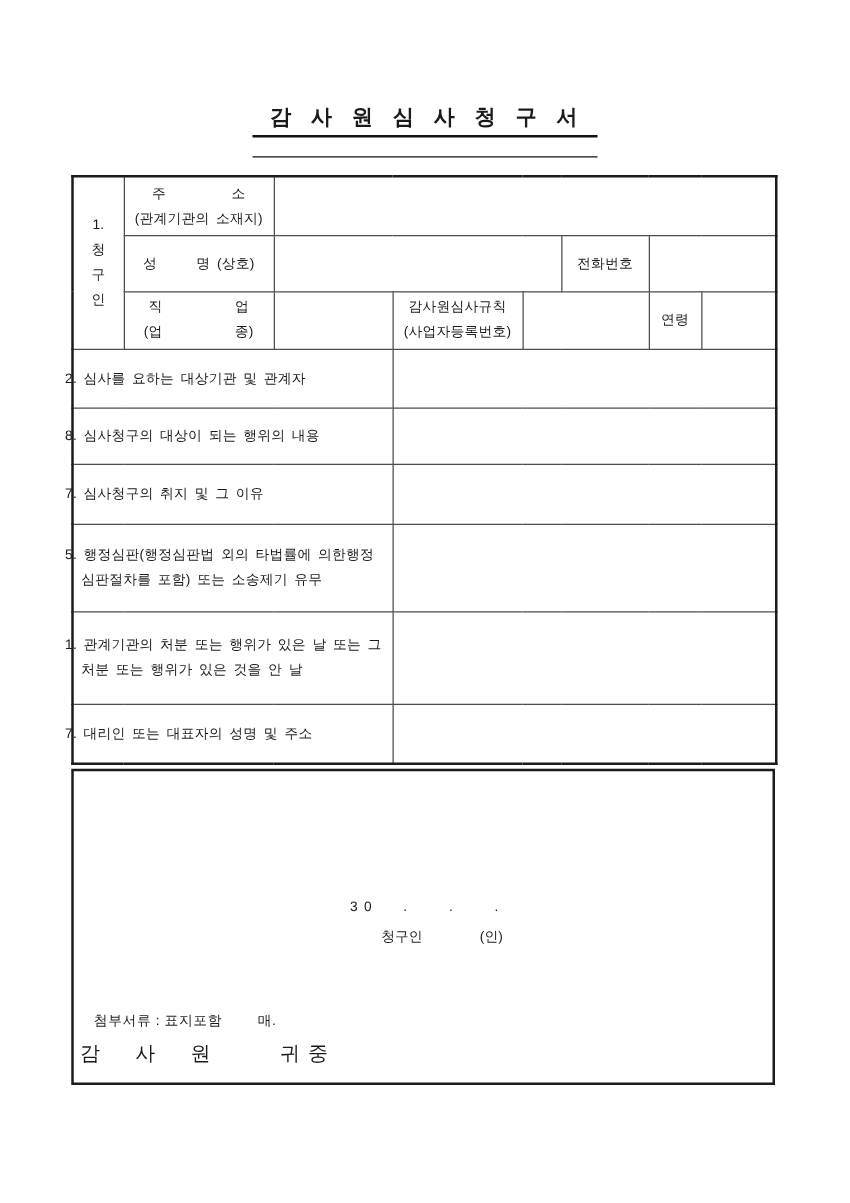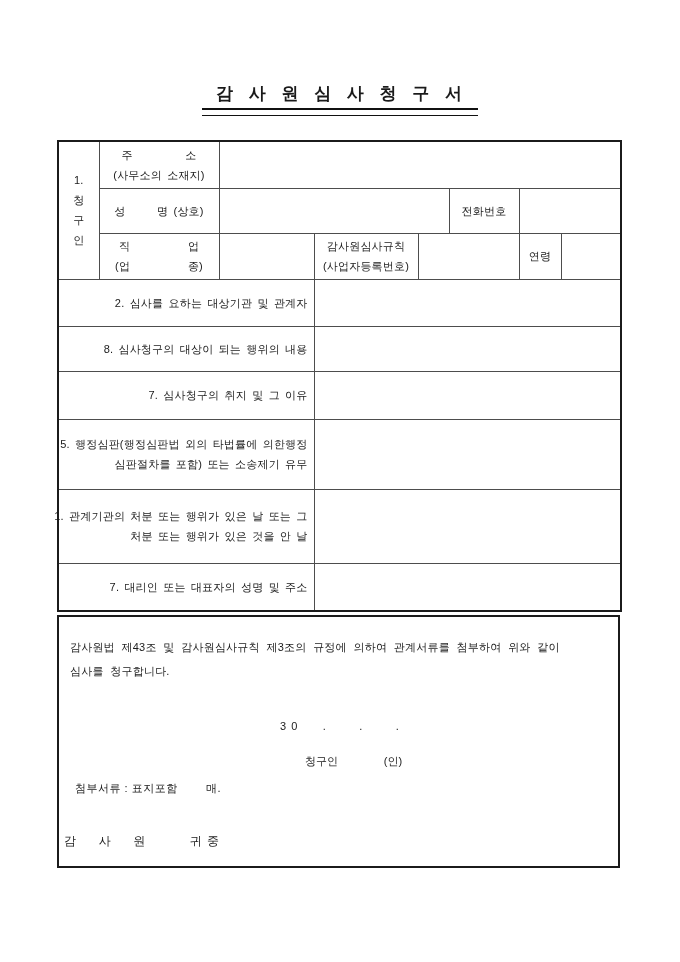--- a/index.html
+++ b/index.html
@@ -16,21 +16,21 @@
   .page{position:absolute;inset:0;}
 
   
   .title-wrap{
     position:absolute;top:82px;left:0;width:680px;
     text-align:center;
   }
   .title-outer{
     display:inline-block;
     border-bottom:1px solid #111;
-    padding-bottom:5px;
+    padding-bottom:15px;
   }
   .title-text{
     display:inline-block;
     font-size:17px;font-weight:bold;
     letter-spacing:2px;word-spacing:7px;
     border-bottom:2px solid #111;
     padding:0 14px 3px 14px;
     white-space:pre;
   }
 
@@ -52,41 +52,41 @@
   .h47{height:47px}.h45{height:45px}.h46{height:46px}
   .h48{height:48px}.h70{height:70px}.h74{height:74px}
   td.c{text-align:center;}
   td.pre{white-space:pre;line-height:19px;}
   td.vhead{
     text-align:center;white-space:pre;line-height:20px;
     padding:0 2px;
   }
   td.rowlab{
     padding-left:23px;text-indent:-13px;
-    line-height:22px;word-spacing:3px;text-align:right;
+    line-height:22px;word-spacing:3px;
   }
   td.fill{background:#ffffff;}
 
   
   .footer-box{
     position:absolute;left:57px;top:615px;
     width:563px;height:253px;
     border:2px solid #1b1b1b;
     box-sizing:border-box;
     background:#fff;
   }
   .statement{
     position:absolute;left:11px;top:18px;right:6px;
     line-height:24px;word-spacing:3.5px;letter-spacing:0.2px;
     white-space:pre-line;
   }
   .date-line{position:absolute;left:221px;top:103px;white-space:pre;letter-spacing:1px;}
-  .claimant-line{position:absolute;left:246px;top:137px;white-space:pre;}
-  .attachment-line{position:absolute;left:16px;top:164px;white-space:pre;letter-spacing:0.5px;}
-  .recipient-line{position:absolute;left:5px;top:216px;white-space:pre;letter-spacing:1px;font-size:12px;}
+  .claimant-line{position:absolute;left:246px;top:125px;white-space:pre;}
+  .attachment-line{position:absolute;left:16px;top:192px;white-space:pre;letter-spacing:0.5px;}
+  .recipient-line{position:absolute;left:5px;top:216px;white-space:pre;letter-spacing:1px;font-size:16px;}
 </style>
 </head>
 <body>
 
 <div class="page">
 
   <div class="title-wrap">
     <span class="title-outer"><span class="title-text">감 사 원 심 사 청 구 서</span></span>
   </div>
 
@@ -102,21 +102,21 @@
         <col style="width:60px">
     </colgroup>
 
     <tbody>
         <tr class="h47">
       <td rowspan="3" class="vhead">1.
 청
 구
 인</td>
       <td class="c pre">주          소
-(사무소의 소재지)</td>
+(관계기관의 소재지)</td>
       <td colspan="6" class="fill"></td>
     </tr>
 
     <tr class="h45">
       <td class="c pre">성      명 (상호)</td>
       <td colspan="3" class="fill"></td>
       <td class="c">전화번호</td>
       <td colspan="2" class="fill"></td>
     </tr>
 
@@ -152,21 +152,19 @@
       <td colspan="5" class="fill"></td>
     </tr>
     <tr class="h48">
       <td colspan="3" class="rowlab">7. 대리인 또는 대표자의 성명 및 주소</td>
       <td colspan="5" class="fill"></td>
     </tr>
   </tbody>
     </table>
 
   <div class="footer-box">
-    <div class="statement">감사원법 제43조 및 감사원심사규칙 제3조의 규정에 의하여 관계서류를 첨부하여 위와 같이
-심사를 청구합니다.</div>
     <div class="date-line">3 0      .        .        .</div>
     <div class="claimant-line">청구인               (인)</div>
     <div class="attachment-line">첨부서류 : 표지포함        매.</div>
     <div class="recipient-line">감     사     원          귀 중</div>
   </div>
 
 </div>
 
 </body></html>

